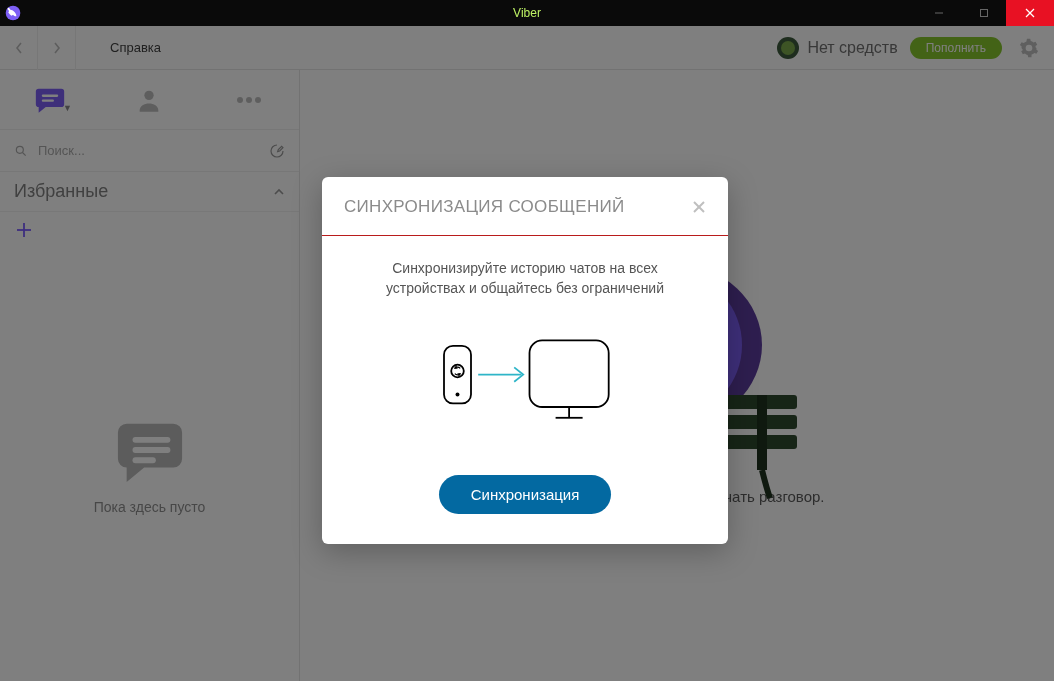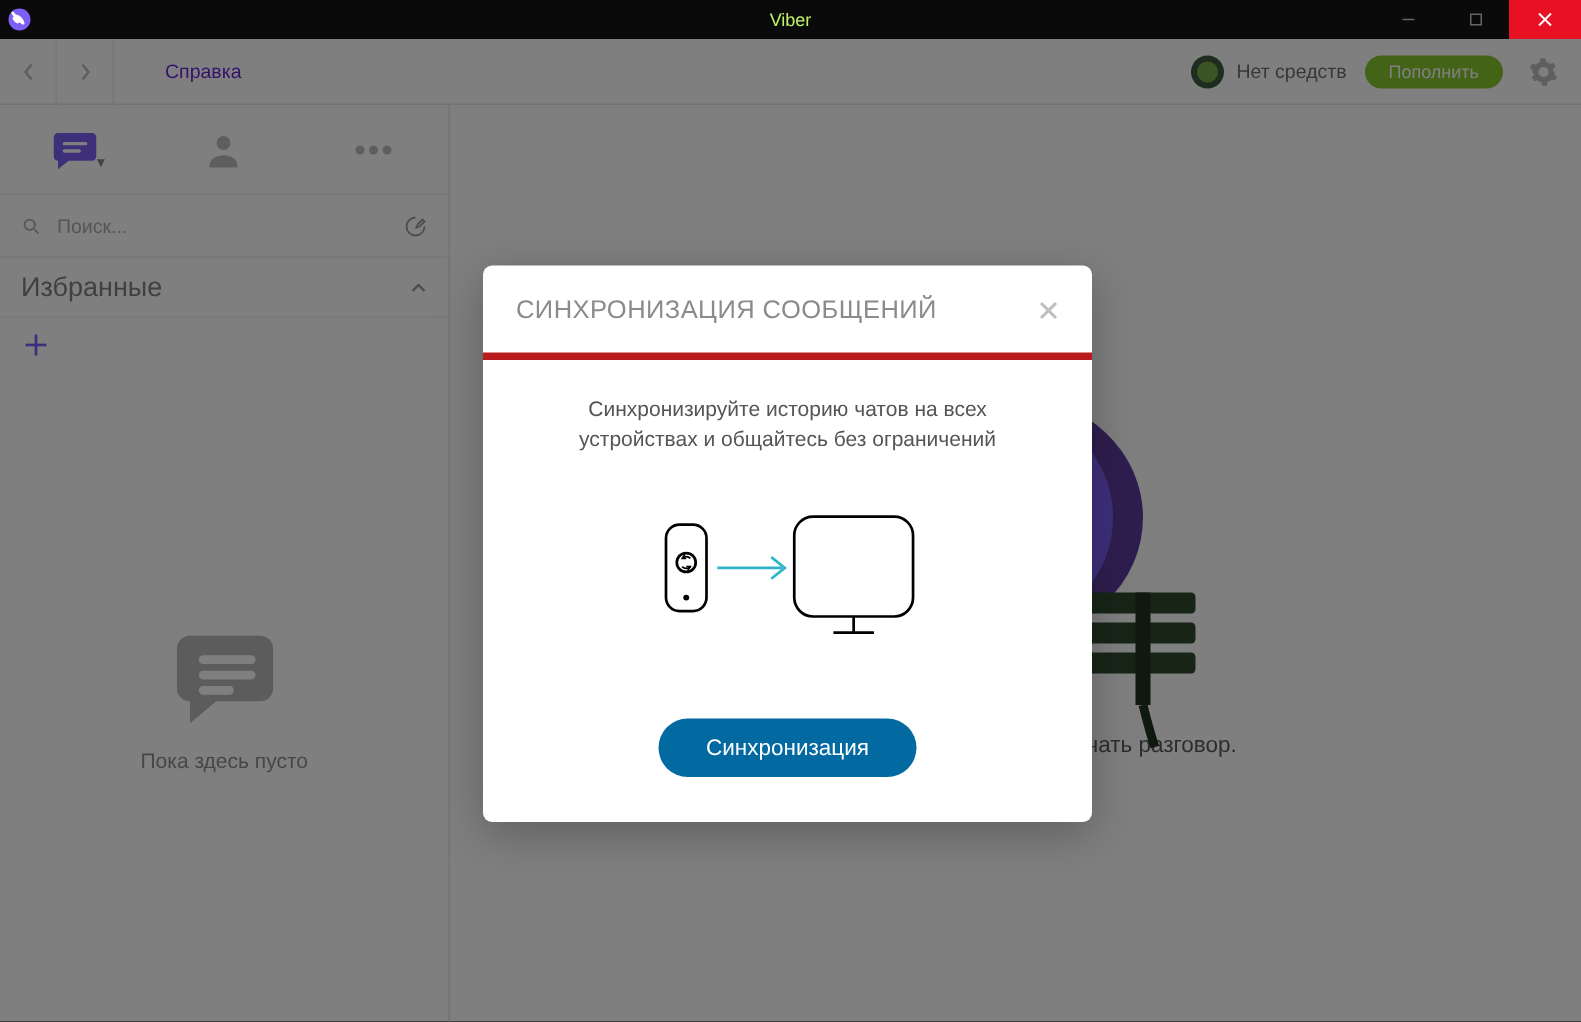--- a/index.html
+++ b/index.html
@@ -11,22 +11,22 @@
   .titlebar .app-icon svg { width:16px; height:16px; }
   .titlebar .title { position:absolute; left:0; right:0; text-align:center; color:#bef264; font-size:12px; pointer-events:none;}
   .win-controls { margin-left:auto; display:flex; height:100%; }
   .win-btn { width:45px; height:26px; display:flex; align-items:center; justify-content:center; color:#666; font-size:12px;}
   .win-btn.close { background:#e81123; color:#fff; width:48px;}
   .win-btn svg { width:10px; height:10px; }
 
   
   .header { height:44px; background:#fff; border-bottom:1px solid #e5e5e5; display:flex; align-items:center; }
   .nav-btn { width:38px; height:44px; display:flex; align-items:center; justify-content:center; border-right:1px solid #eee; color:#bbb;}
-  .help-label { padding-left:34px; color:#6d28d9; font-size:13px; flex:1;}
-  .balance { display:flex; align-items:center; gap:8px; color:#707070; font-size:13px; margin-right:12px;}
+  .help-label { padding-left:34px; color:#404040; font-size:13px; flex:1;}
+  .balance { display:flex; align-items:center; gap:8px; color:#707070; font-size:16px; margin-right:12px;}
   .balance .avatar { width:22px; height:22px; border-radius:50%; background:#3c5a3c; position:relative; overflow:hidden;}
   .balance .avatar::after{content:"";position:absolute;inset:4px;background:#7aa84a;border-radius:50%;}
   .topup-btn { background:#86c62d; color:#fff; border:none; border-radius:13px; padding:4px 16px; font-size:12px; margin-right:10px; cursor:pointer;}
   .gear { width:34px; height:34px; display:flex;align-items:center;justify-content:center; color:#bfbfbf; margin-right:8px;}
 
   
   .body { display:flex; height:calc(681px - 26px - 44px); }
   .sidebar { width:300px; background:#fff; border-right:1px solid #e5e5e5; display:flex; flex-direction:column;}
   .tabs { height:60px; display:flex; align-items:center; justify-content:space-around; border-bottom:1px solid #eee;}
   .tab { width:60px; display:flex; align-items:center; justify-content:center; position:relative;}
@@ -44,21 +44,21 @@
   .main { flex:1; background:#fff; position:relative; display:flex; flex-direction:column; align-items:center; justify-content:center; gap:16px;}
   .main-line1 { color:#6d6d6d; font-size:17px;}
   .main-line2 { color:#5a5a5a; font-size:15px;}
   .bench { position:absolute; top:160px; width:360px; }
 
   
   .dim { position:absolute; left:0; right:0; bottom:0; top:26px; background:#000; opacity:0.5;}
 
   
   .modal { position:absolute; left:322px; top:177px; width:406px; background:#fff; border-radius:6px; box-shadow:0 8px 30px rgba(0,0,0,0.25); overflow:hidden;}
-  .modal-header { padding:20px 22px 18px 22px; border-bottom:5px solid #b91c1c; display:flex; align-items:center;}
+  .modal-header { padding:20px 22px 18px 22px; border-bottom:1px solid #b91c1c; display:flex; align-items:center;}
   .modal-title { color:#8b8b8b; font-size:17px; font-weight:400; letter-spacing:0.3px;}
   .modal-close { margin-left:auto; color:#bfbfbf; font-size:20px; cursor:pointer; line-height:1;}
   .modal-body { padding:22px 30px 30px; text-align:center;}
   .modal-desc { color:#555; font-size:14px; line-height:1.45;}
   .modal-illus { margin:36px auto 50px; width:180px;}
   .sync-btn { background:#0369a1; color:#fff; border:none; border-radius:22px; padding:11px 32px; font-size:15px; cursor:pointer;}
 
   svg { display:block; }
 </style>
 </head>

